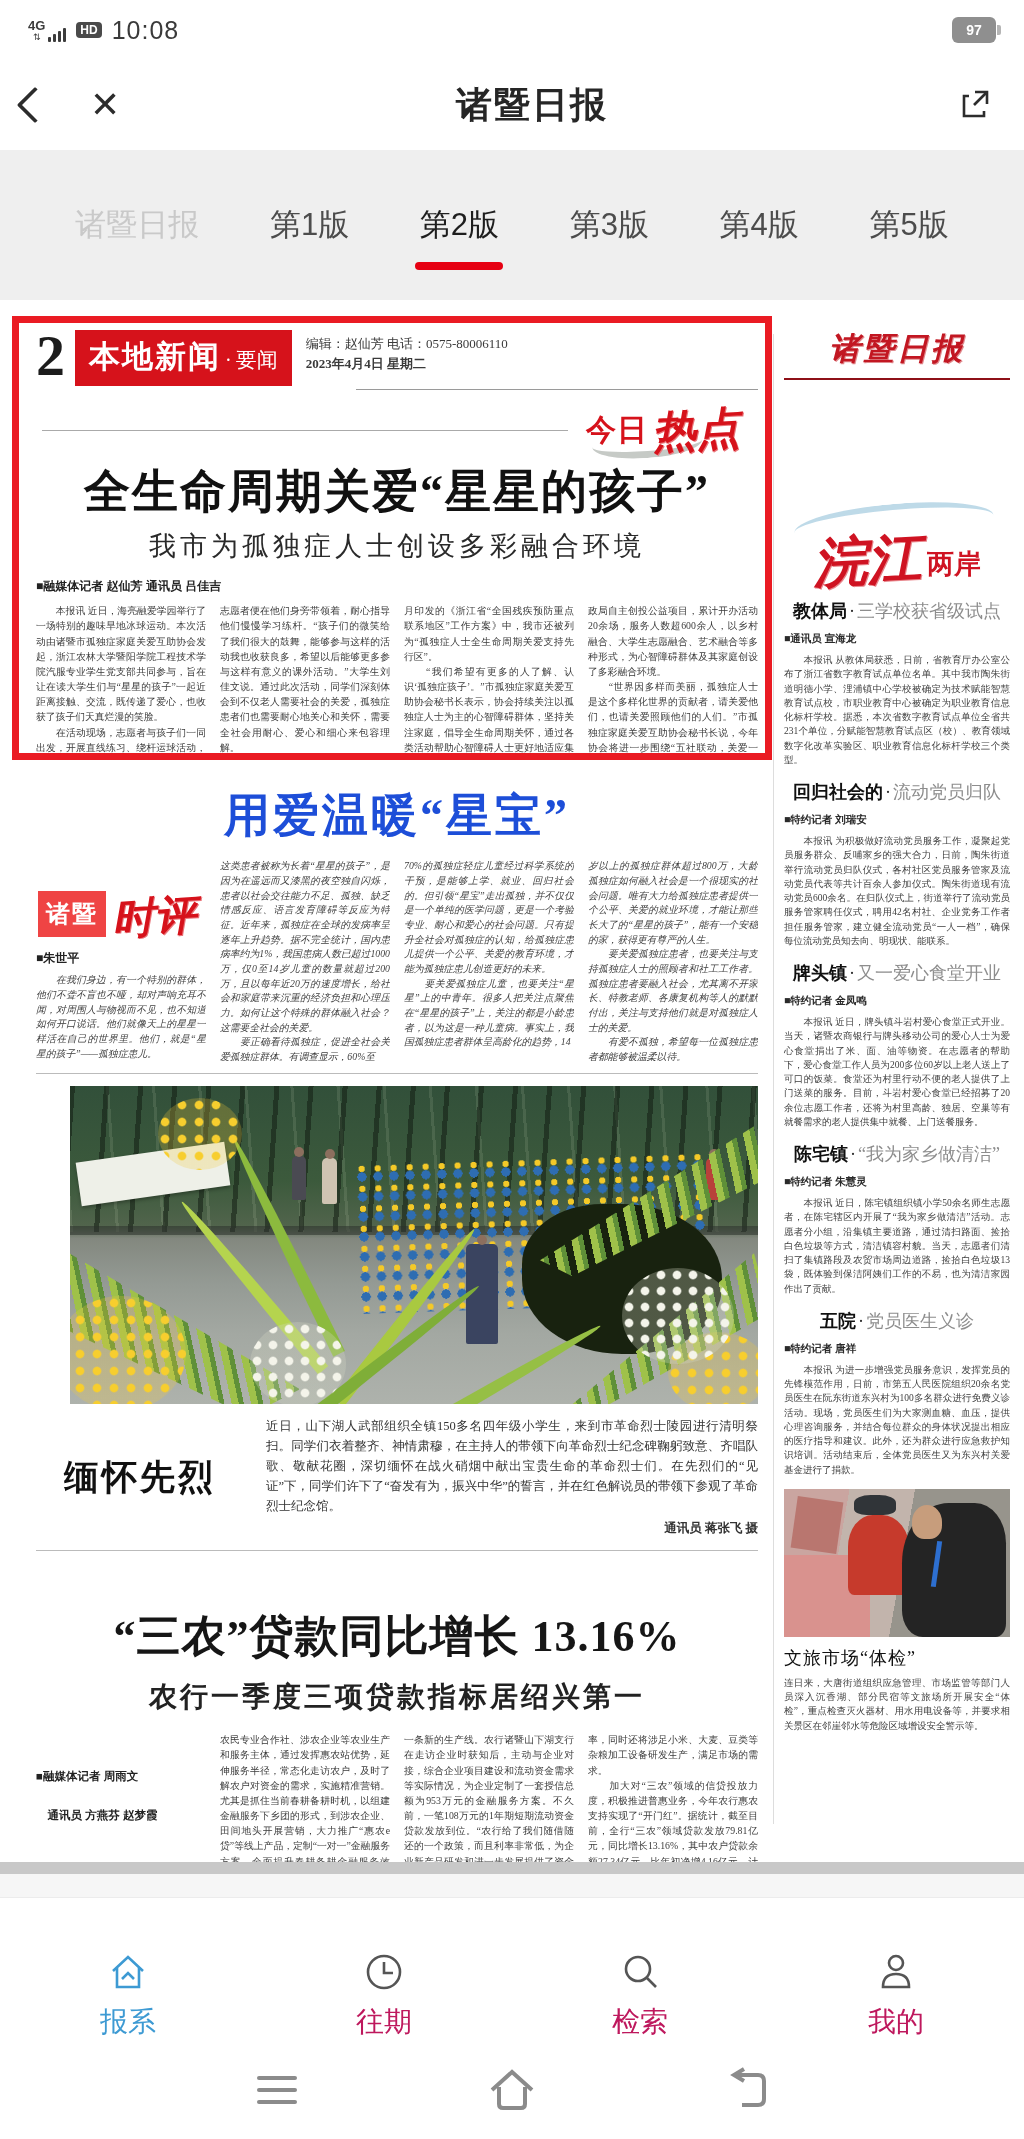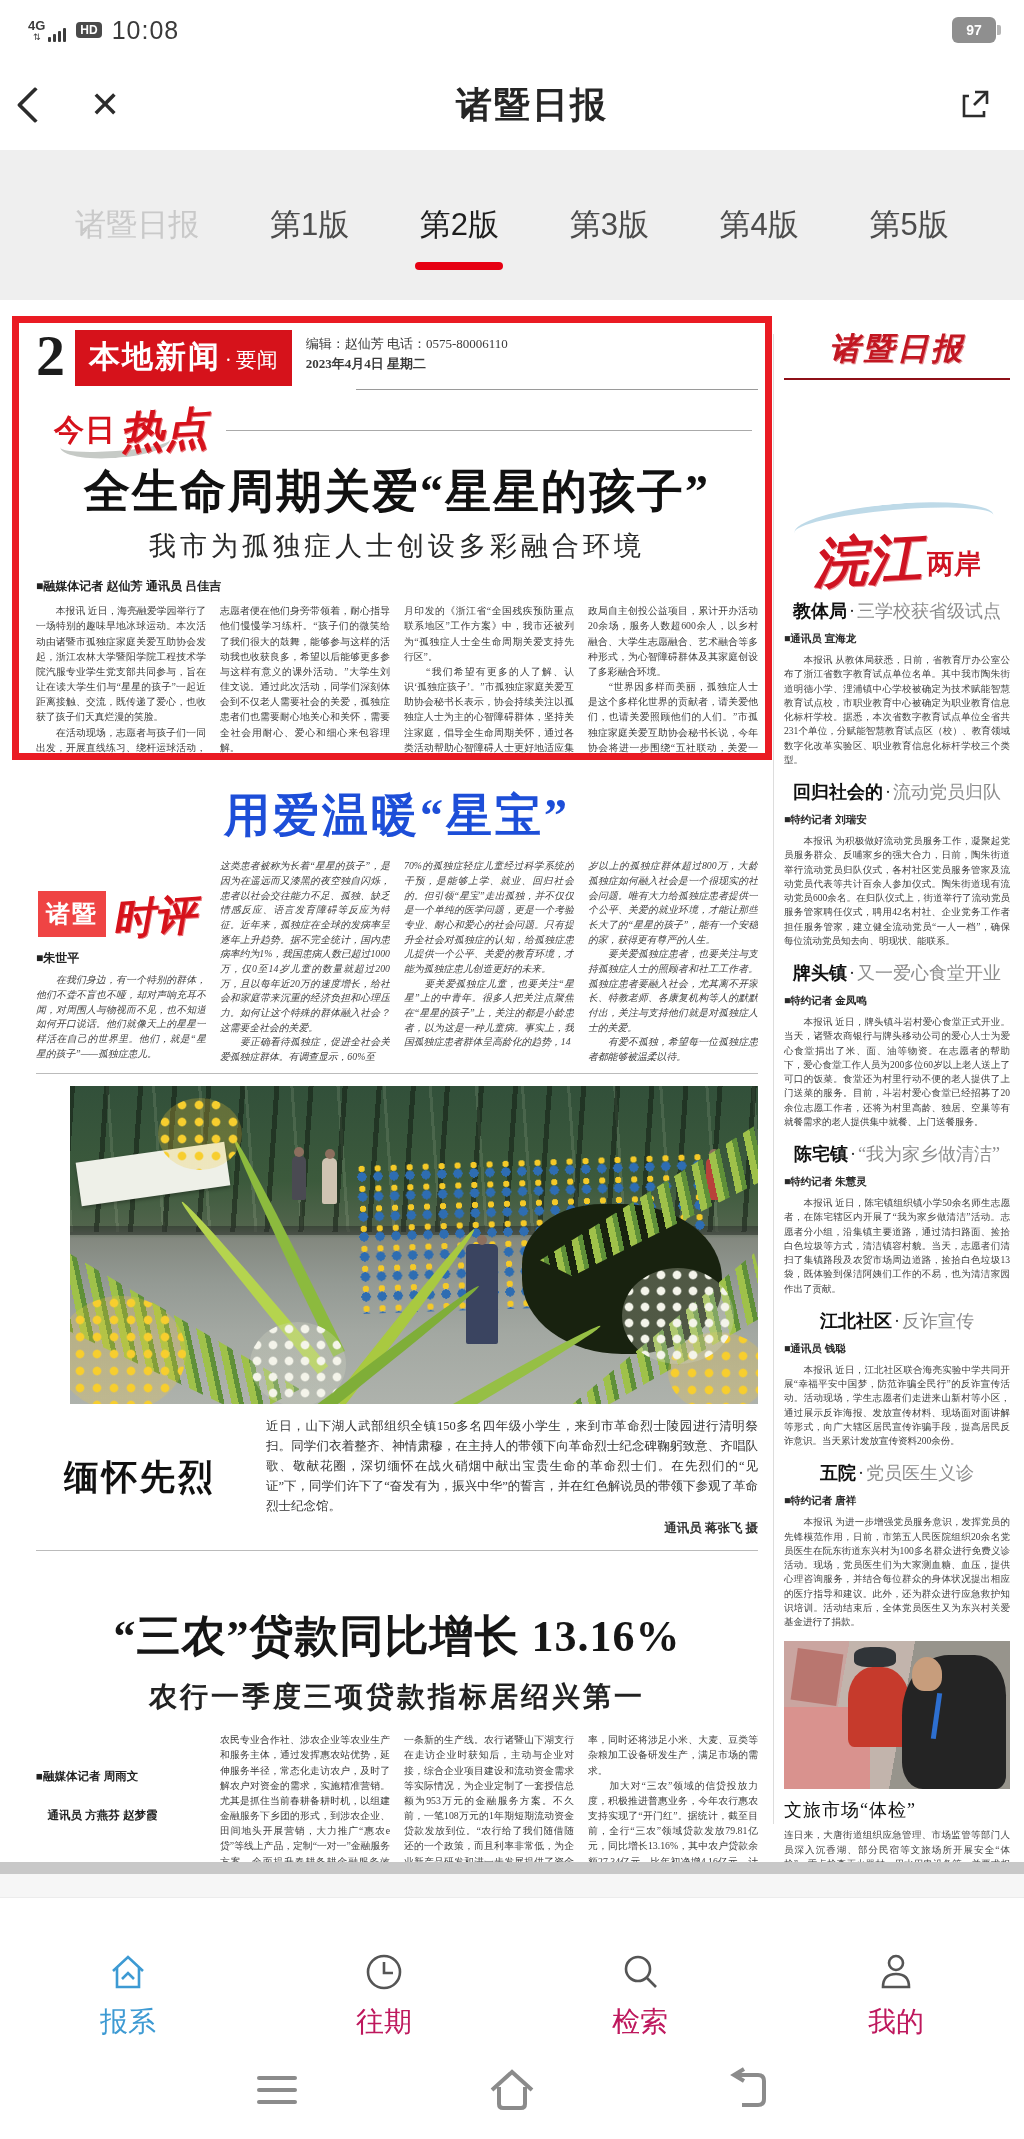--- a/index.html
+++ b/index.html
@@ -58,21 +58,21 @@
   .p-num{font-size:58px;line-height:0.95;color:#1c1c1c;font-weight:bold;margin-right:10px;}
   .p-badge{background:#d6121b;color:#fff;display:flex;align-items:baseline;padding:6px 14px 8px;margin-top:2px;}
   .p-badge .big{font-size:31px;font-weight:bold;letter-spacing:2px;}
   .p-badge .dot{font-size:20px;margin:0 4px;}
   .p-badge .small{font-size:21px;}
   .p-meta{margin-left:14px;margin-top:6px;font-size:13px;color:#3a3a3a;line-height:1.5;}
   .p-meta b{font-weight:bold;}
   .p-meta-rule{position:absolute;left:320px;right:0;bottom:8px;height:1px;background:#9a9a9a;}
 
   
-  .hotspot{height:64px;position:relative;display:flex;align-items:center;justify-content:flex-start;}
+  .hotspot{height:64px;position:relative;display:flex;align-items:center;justify-content:flex-end;}
   .hotspot .line{position:absolute;left:6px;right:6px;top:50%;height:1px;background:#aaa;}
   .hot-logo{position:relative;background:#fff;padding:0 18px;display:flex;align-items:center;z-index:2;}
   .hot-swoosh{position:absolute;left:24px;bottom:2px;width:110px;height:22px;border-bottom:7px solid #b9bdb9;
               border-radius:50%;transform:rotate(-4deg);opacity:.8;}
   .hot-a{font-size:30px;font-weight:bold;color:#d6121b;letter-spacing:1px;position:relative;}
   .hot-b{font-size:44px;font-weight:bold;color:#d6121b;font-style:italic;margin-left:4px;
          transform:rotate(-3deg);position:relative;text-shadow:1px 1px 0 #e9767b;}
 
   .lead-headline{margin:2px 0 0;text-align:center;font-size:46px;font-weight:bold;color:#111;
                  letter-spacing:2px;line-height:1.2;}
@@ -401,25 +401,20 @@
       <div class="sb-byline">■特约记者 金凤鸣</div>
       <div class="sb-body">　　本报讯 近日，牌头镇斗岩村爱心食堂正式开业。当天，诸暨农商银行与牌头移动公司的爱心人士为爱心食堂捐出了米、面、油等物资。在志愿者的帮助下，爱心食堂工作人员为200多位60岁以上老人送上了可口的饭菜。食堂还为村里行动不便的老人提供了上门送菜的服务。目前，斗岩村爱心食堂已经招募了20余位志愿工作者，还将为村里高龄、独居、空巢等有就餐需求的老人提供集中就餐、上门送餐服务。</div>
     </div>
 
     <div class="sb-sec">
       <div class="sb-title"><span class="place">陈宅镇</span><span class="dot">·</span><span class="rest">“我为家乡做清洁”</span></div>
       <div class="sb-byline">■特约记者 朱慧灵</div>
       <div class="sb-body">　　本报讯 近日，陈宅镇组织镇小学50余名师生志愿者，在陈宅辖区内开展了“我为家乡做清洁”活动。志愿者分小组，沿集镇主要道路，通过清扫路面、捡拾白色垃圾等方式，清洁镇容村貌。当天，志愿者们清扫了集镇路段及农贸市场周边道路，捡拾白色垃圾13袋，既体验到保洁阿姨们工作的不易，也为清洁家园作出了贡献。</div>
     </div>
 
-    <div class="sb-sec">
-      <div class="sb-title"><span class="place">江北社区</span><span class="dot">·</span><span class="rest">反诈宣传</span></div>
-      <div class="sb-byline">■通讯员 钱聪</div>
-      <div class="sb-body">　　本报讯 近日，江北社区联合海亮实验中学共同开展“幸福平安中国梦，防范诈骗全民行”的反诈宣传活动。活动现场，学生志愿者们走进来山新村等小区，通过展示反诈海报、发放宣传材料、现场面对面讲解等形式，向广大辖区居民宣传诈骗手段，提高居民反诈意识。当天累计发放宣传资料200余份。</div>
-    </div>
 
     <div class="sb-sec">
       <div class="sb-title"><span class="place">五院</span><span class="dot">·</span><span class="rest">党员医生义诊</span></div>
       <div class="sb-byline">■特约记者 唐祥</div>
       <div class="sb-body">　　本报讯 为进一步增强党员服务意识，发挥党员的先锋模范作用，日前，市第五人民医院组织20余名党员医生在阮东街道东兴村为100多名群众进行免费义诊活动。现场，党员医生们为大家测血糖、血压，提供心理咨询服务，并结合每位群众的身体状况提出相应的医疗指导和建议。此外，还为群众进行应急救护知识培训。活动结束后，全体党员医生又为东兴村关爱基金进行了捐款。</div>
     </div>
 
     <div class="sb-photo">
       <div class="sb-equip2"></div>
       <div class="sb-equip"></div>

